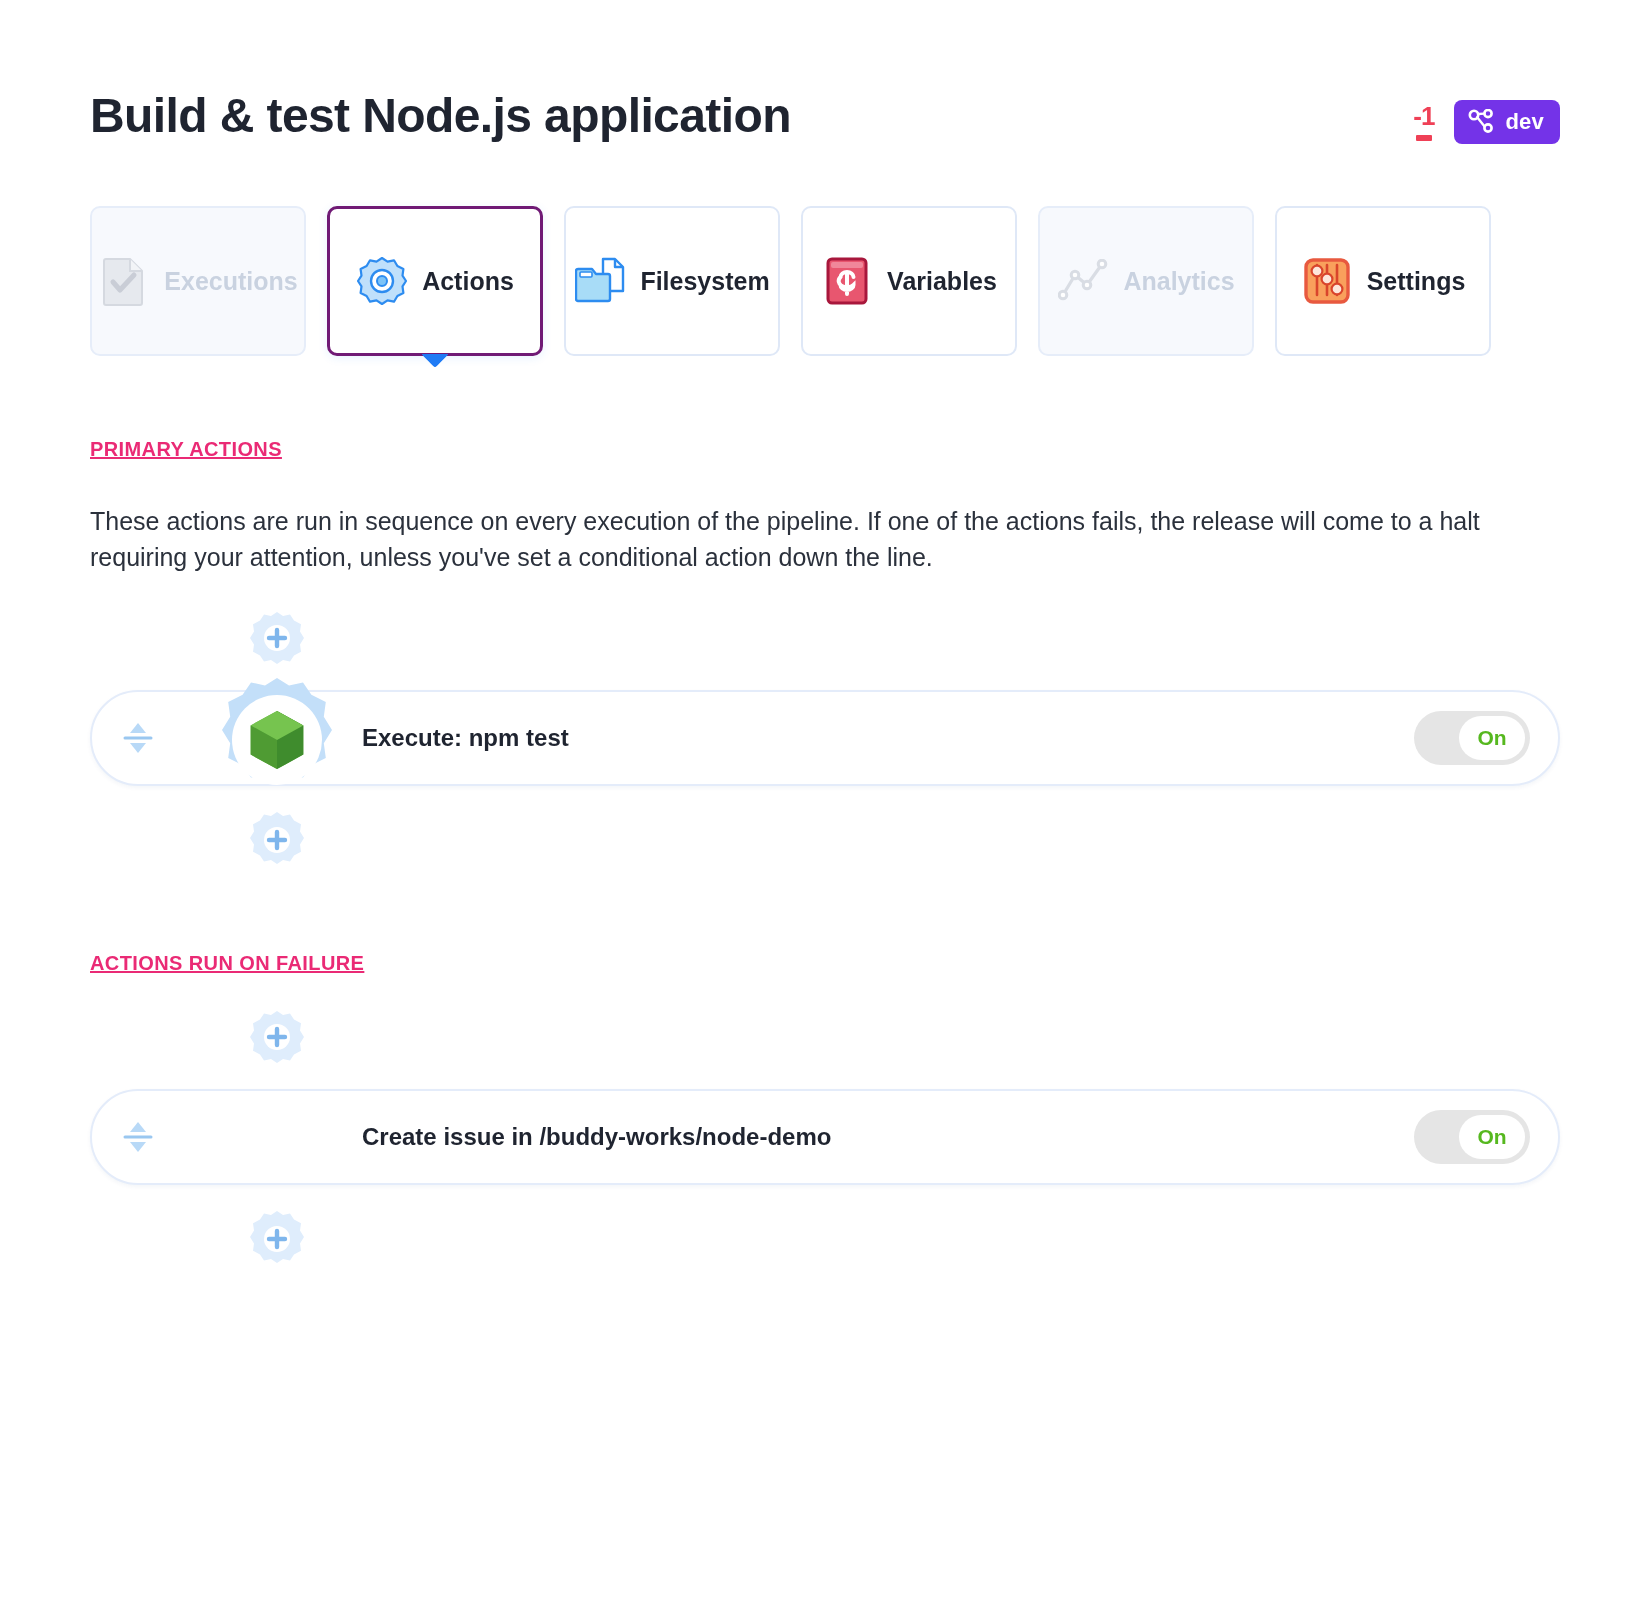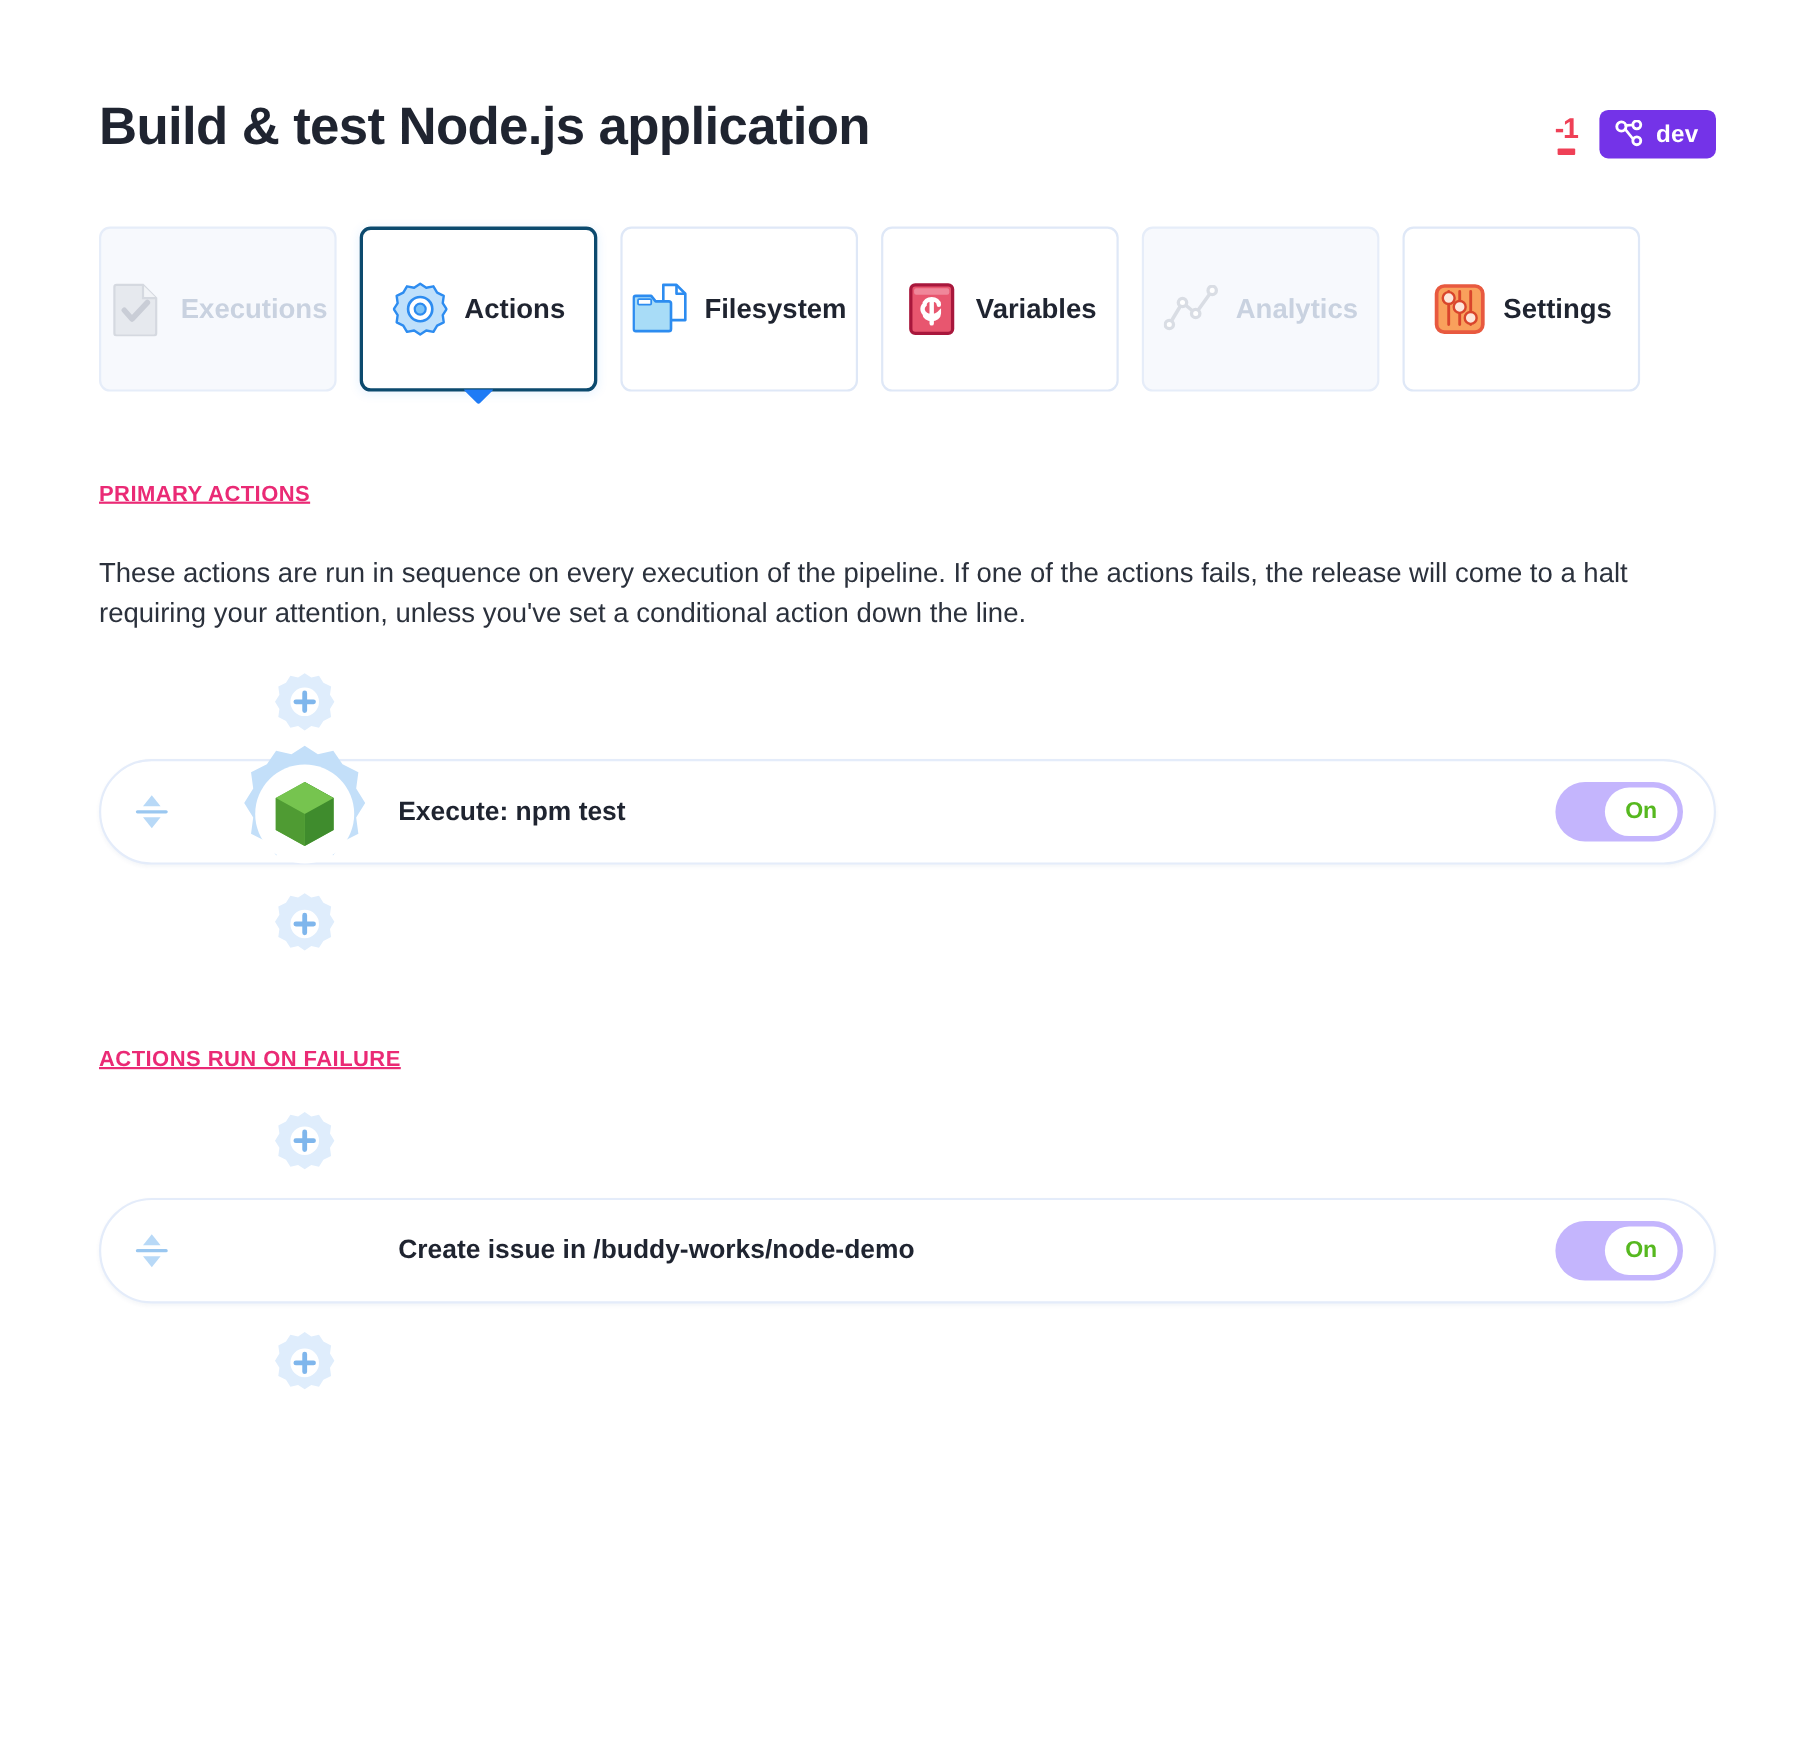--- a/index.html
+++ b/index.html
@@ -104,21 +104,21 @@
     display: flex;
     align-items: center;
     justify-content: center;
   }
   .tab.disabled {
     background: #f7f9fd;
     border-color: #e6edf9;
   }
   .tab.disabled .tab-label { color: #c9d2e0; }
   .tab.active {
-    border: 3px solid #0c4a6e;
+    border: 3px solid #701a75;
     box-shadow: 0 2px 10px rgba(31,123,245,0.10);
   }
   .tab.active::after {
     content: "";
     position: absolute;
     bottom: -11px;
     left: 50%;
     transform: translateX(-50%) rotate(45deg);
     width: 20px;
     height: 20px;
@@ -175,21 +175,21 @@
     font-size: 24px;
     font-weight: bold;
     color: #1f2430;
   }
   .action-spacer { flex: 1; }
   .toggle {
     margin-right: 28px;
     width: 116px;
     height: 54px;
     border-radius: 27px;
-    background: #c4b5fd;
+    background: #e5e5e5;
     display: flex;
     align-items: center;
     justify-content: flex-end;
     padding: 5px;
     cursor: pointer;
   }
   .toggle-knob {
     width: 66px;
     height: 44px;
     border-radius: 22px;

